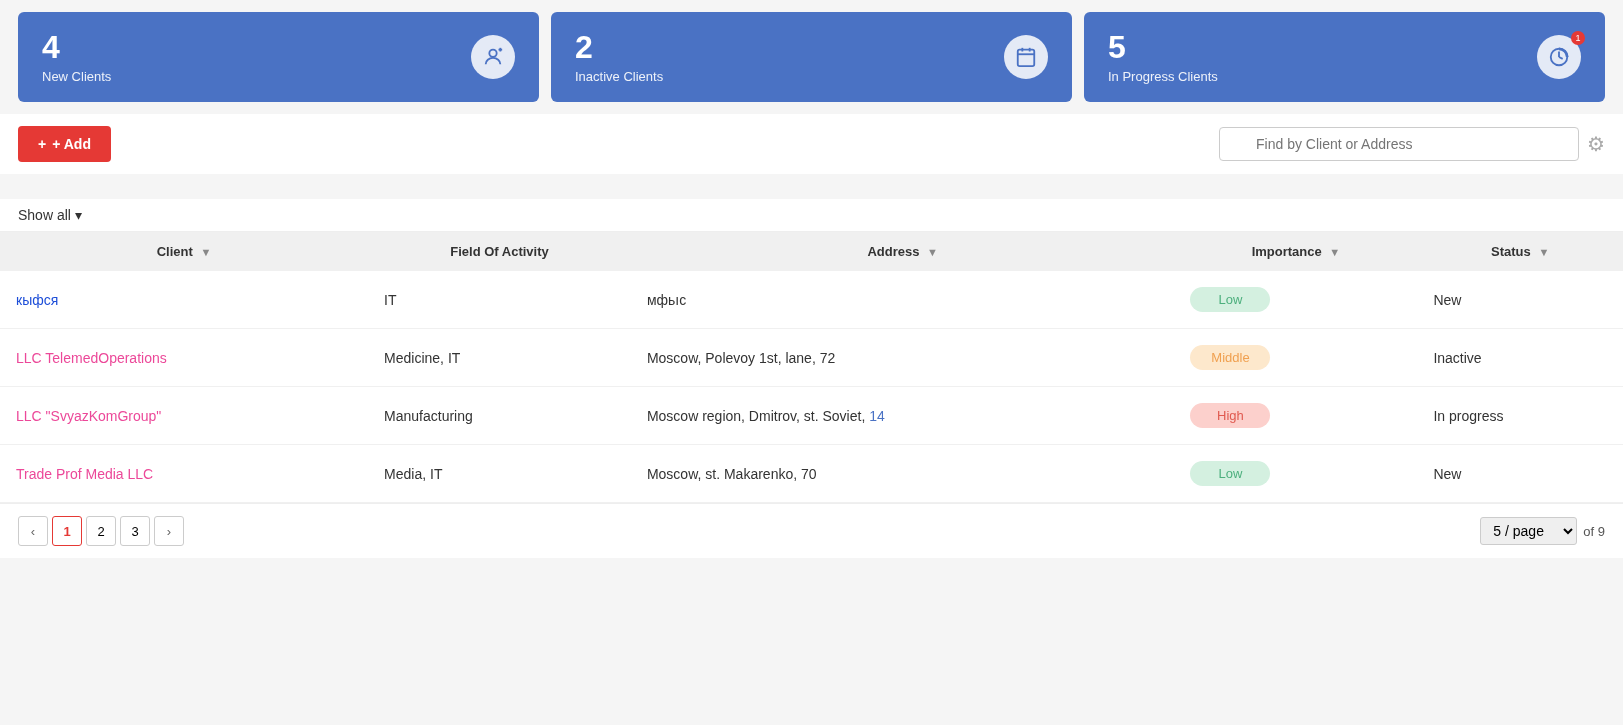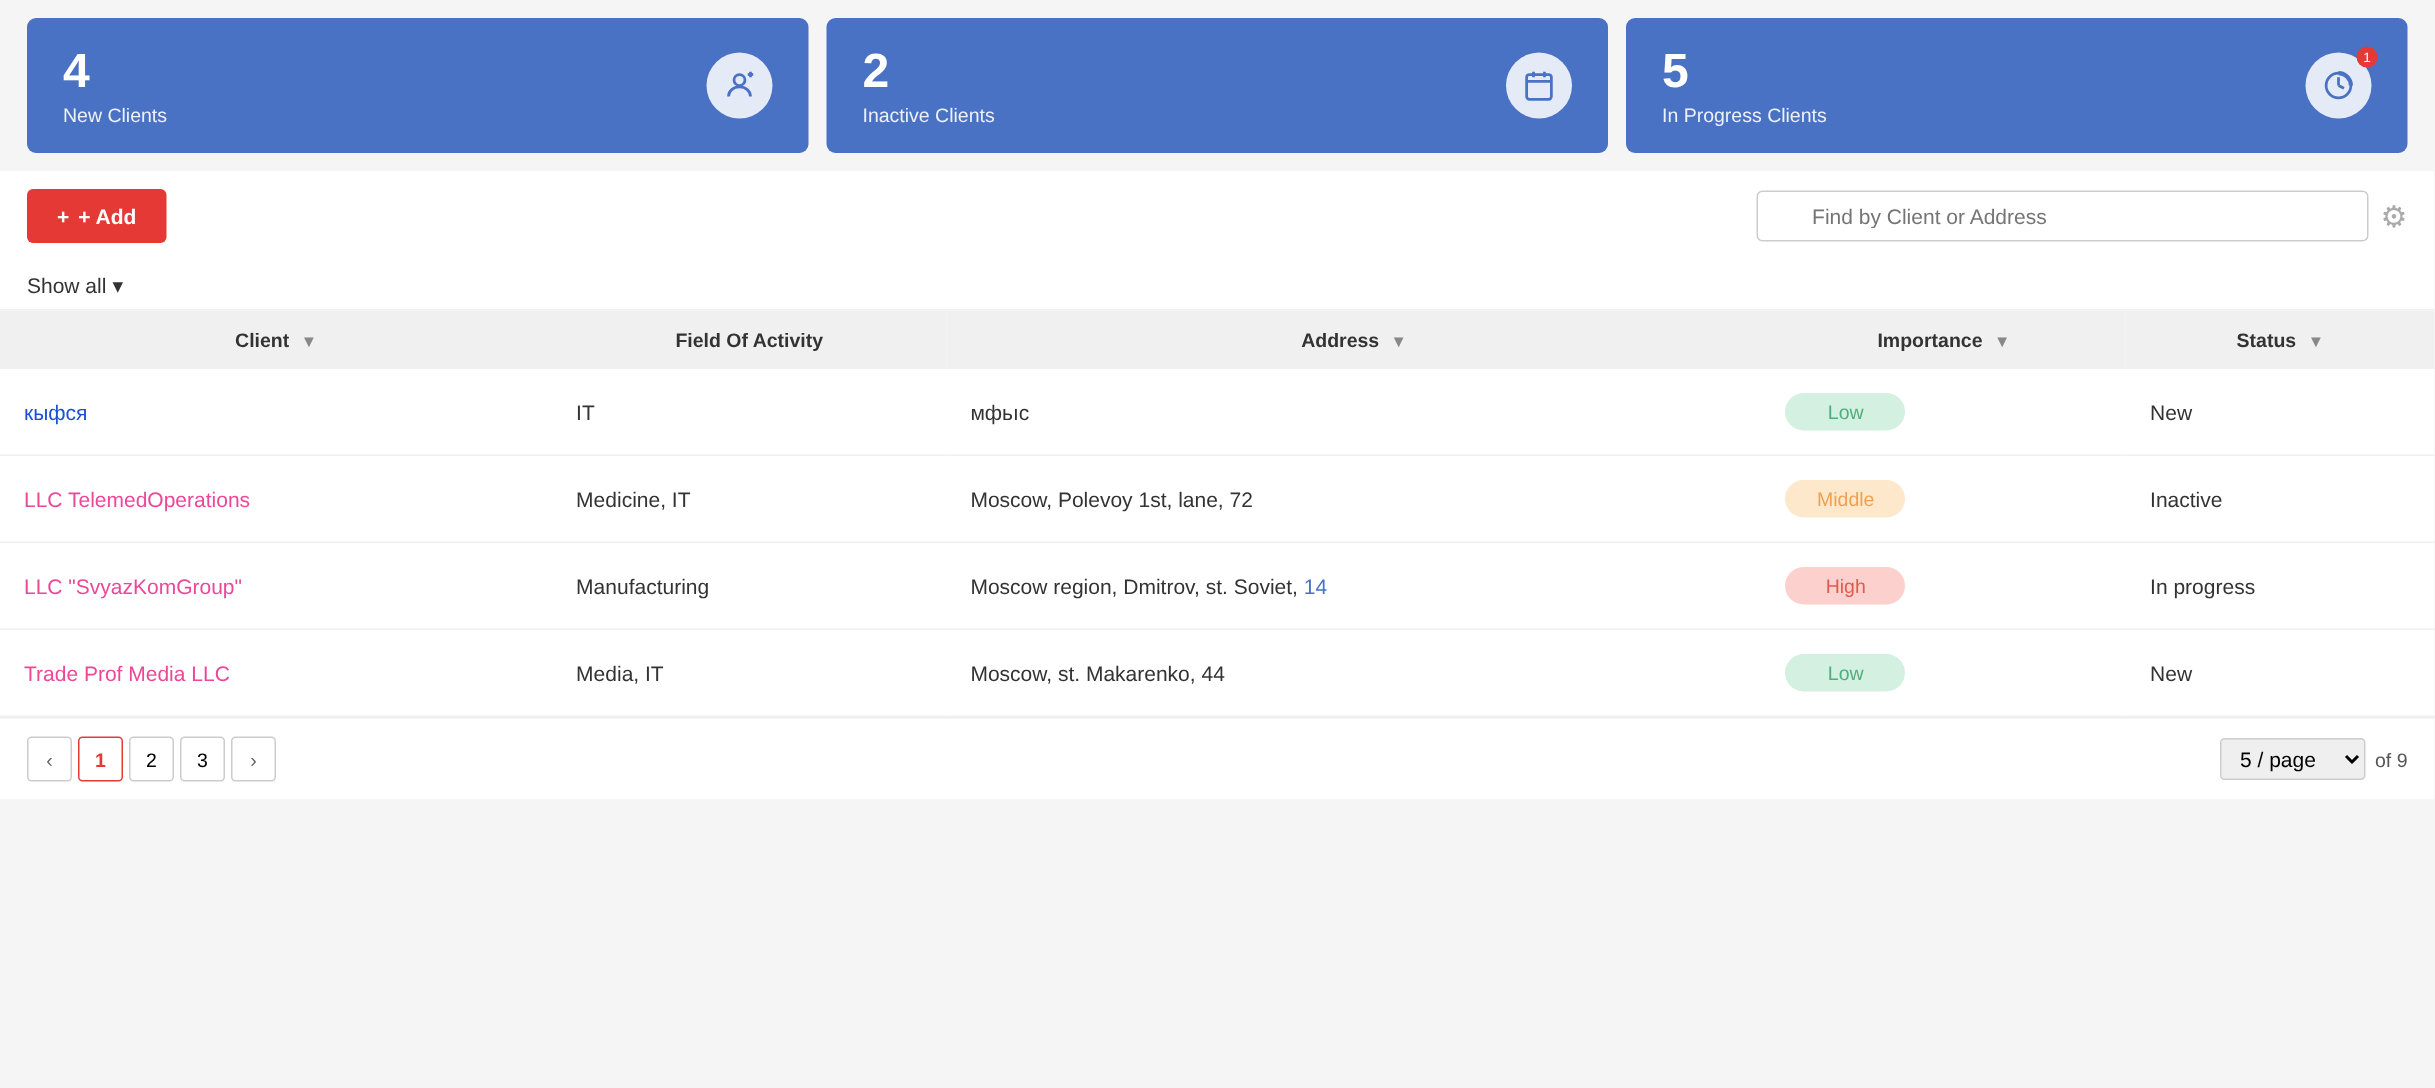--- a/index.html
+++ b/index.html
@@ -74,21 +74,21 @@
     .search-area {
       display: flex;
       align-items: center;
       gap: 8px;
     }
 
     .search-box {
       border: 1px solid #ccc;
       border-radius: 4px;
       padding: 8px 12px 8px 36px;
-      width: 408px;
+      width: 360px;
       font-size: 14px;
       color: #999;
       background: white;
       position: relative;
     }
 
     .search-wrapper {
       position: relative;
       display: inline-block;
     }
@@ -110,20 +110,21 @@
       font-size: 20px;
     }
 
     .filter-row {
       padding: 8px 18px;
       background: white;
       display: flex;
       align-items: center;
       gap: 4px;
       border-bottom: 1px solid #eee;
+      margin-top: 25px;
     }
 
     .show-all-btn {
       background: none;
       border: none;
       cursor: pointer;
       font-size: 14px;
       color: #333;
       display: flex;
       align-items: center;
@@ -406,21 +407,21 @@
     <td>Manufacturing</td>
     <td>Moscow region, Dmitrov, st. Soviet, <span class="address-highlight">14</span></td>
     <td>
       <span class="badge badge-high">High</span>
     </td>
     <td>In progress</td>
   </tr>
         <tr>
     <td><a class="client-link">Trade Prof Media LLC</a></td>
     <td>Media, IT</td>
-    <td>Moscow, st. Makarenko, 44</td>
+    <td>Moscow, st. Makarenko, 70</td>
     <td>
       <span class="badge badge-low">Low</span>
     </td>
     <td>New</td>
   </tr>
       </tbody>
   </table>
 </div>
 
 <div class="pagination">

